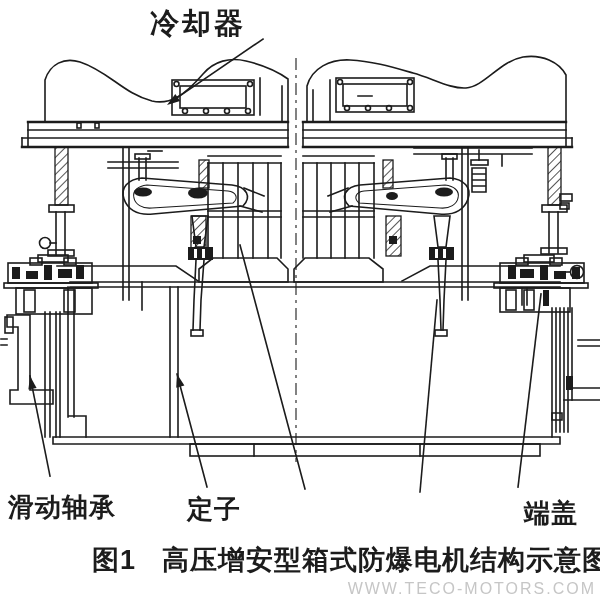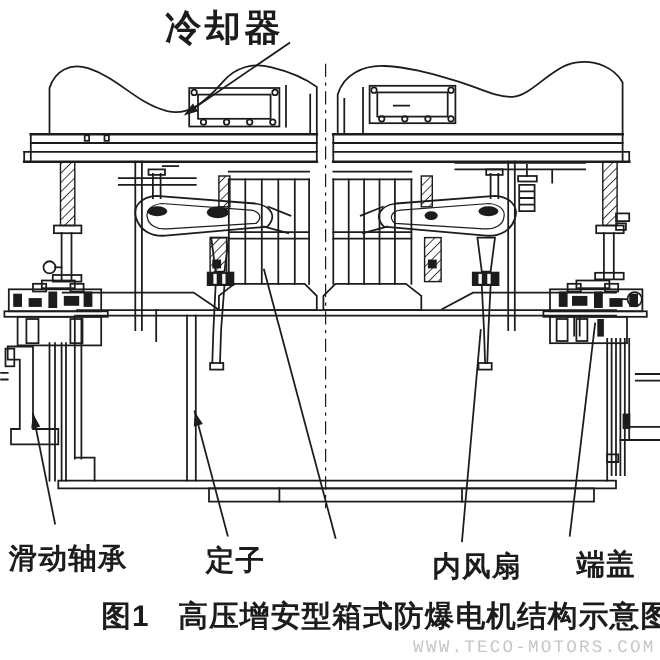--- a/index.html
+++ b/index.html
@@ -11,29 +11,29 @@
   svg .ln{stroke:var(--ink,#1c1c1c);fill:none;stroke-width:1.6;stroke-linecap:square;}
   svg .tk{stroke:var(--ink,#1c1c1c);fill:none;stroke-width:2.4;stroke-linecap:square;}
   svg .tn{stroke:var(--ink,#1c1c1c);fill:none;stroke-width:1.1;}
   svg .fl{fill:var(--ink,#1c1c1c);stroke:none;}
   svg .ht{fill:url(#hatch);stroke:var(--ink,#1c1c1c);stroke-width:1.3;}
   svg .wh{fill:#fff;stroke:none;}
   .lbl{
     position:absolute;color:var(--ink,#1c1c1c);font-weight:600;font-size:26px;
     letter-spacing:1px;white-space:nowrap;line-height:1.05;
   }
-  .lbl-cooler{font-size:33px;letter-spacing:3px;}
+  .lbl-cooler{font-size:29px;letter-spacing:3px;}
   .caption{
     position:absolute;left:92px;top:542px;color:var(--ink,#1c1c1c);
     font-weight:700;font-size:27px;white-space:nowrap;letter-spacing:1px;
   }
   .caption .gap{display:inline-block;width:26px;}
   .watermark{
     position:absolute;right:4px;bottom:2px;
-    font-family:Liberation Mono, monospace;
+    font-family:Liberation Sans, sans-serif;
     font-size:16px;color:var(--wm,#c6c6c6);letter-spacing:2px;white-space:nowrap;
   }
 </style>
 </head>
 <body>
 
 <div class="stage">
 
   <svg class="draw" width="600" height="600" viewBox="0 0 600 600">
     <defs>
@@ -223,21 +223,20 @@
       </g>
       <path class="ln" d="M305,489 L240,245"></path>
       <path class="ln" d="M420,492 L437,300"></path>
       <path class="ln" d="M518,487 L541,294"></path>
     </g>
   </svg>
 
   <div class="lbl lbl-cooler" style="left:150px;top:8px">冷却器</div>
   <div class="lbl" style="left:8px;top:494px">滑动轴承</div>
   <div class="lbl" style="left:187px;top:496px">定子</div>
-  <div class="lbl" style="left:393px;top:502px">内风扇</div>
   <div class="lbl" style="left:524px;top:500px">端盖</div>
 
   <div class="caption">
     <span>图1</span><span class="gap"></span><span>高压增安型箱式防爆电机结构示意图</span>
   </div>
 
   <div class="watermark">WWW.TECO-MOTORS.COM</div>
 </div>
 
 </body></html>

